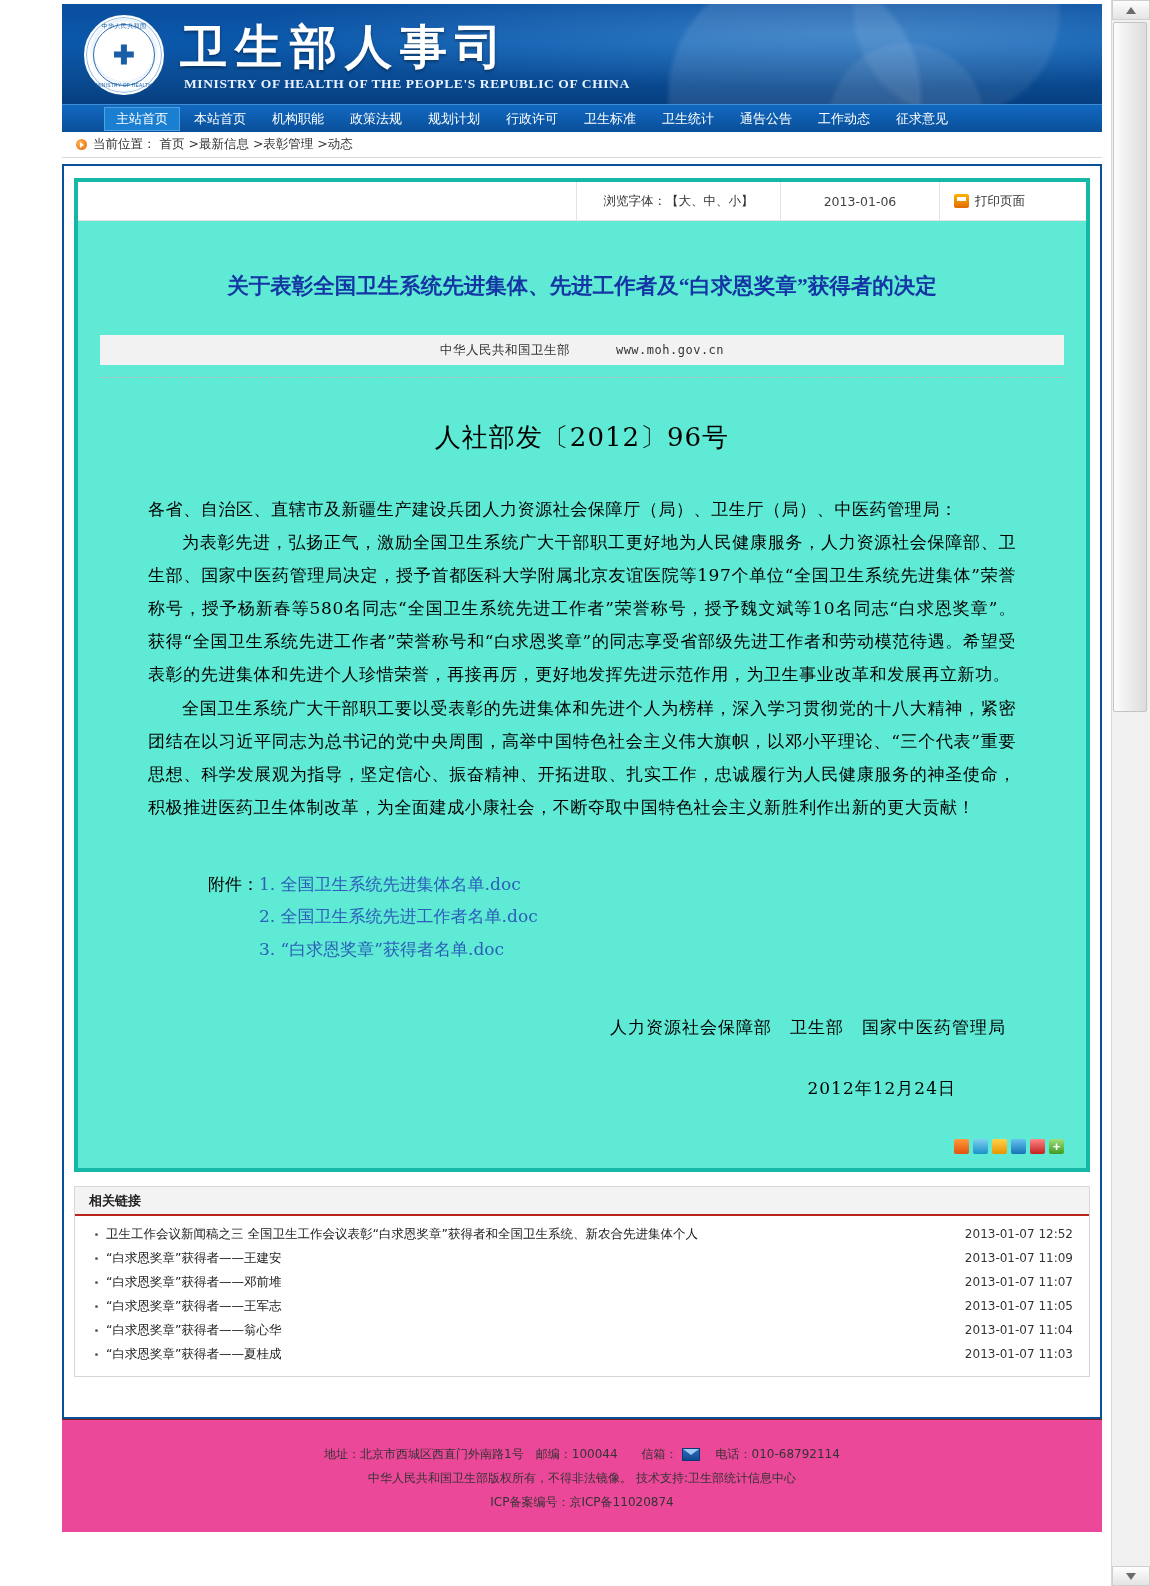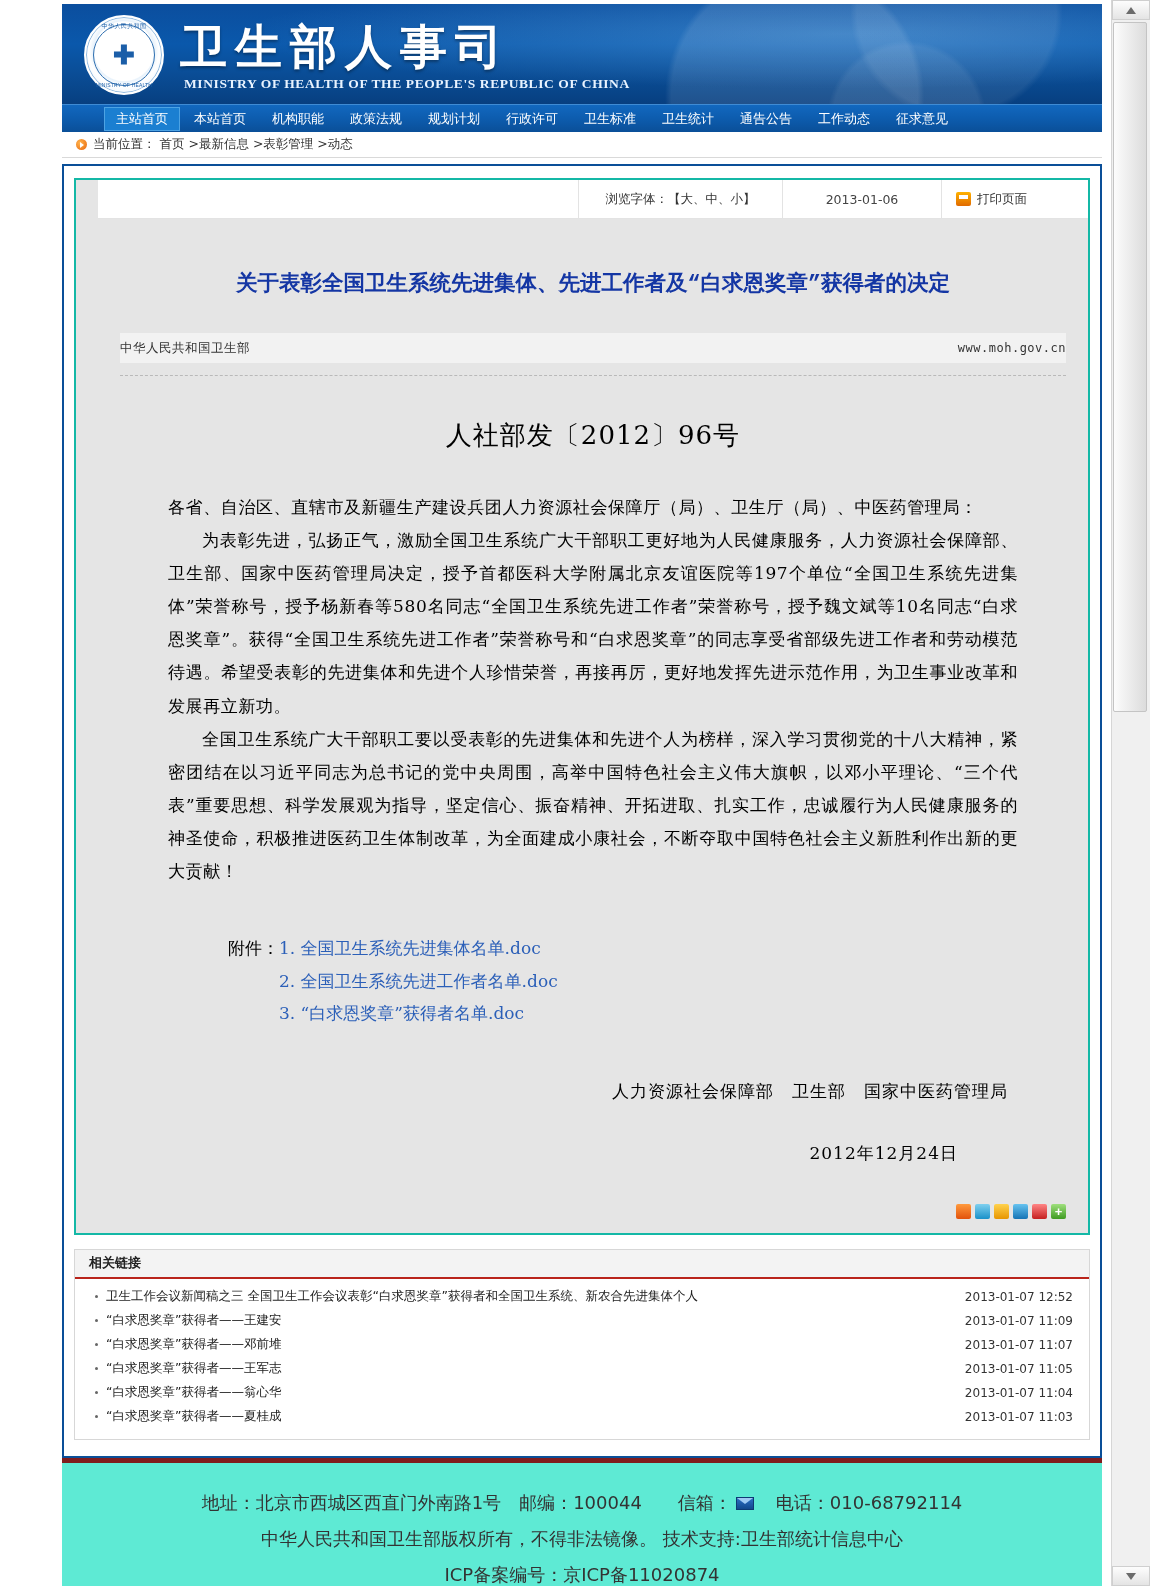--- a/index.html
+++ b/index.html
@@ -184,23 +184,22 @@
   
   .content-wrap {
     margin: 6px 10px 0 62px;
     border: 2px solid #0a4f98;
     background: #ffffff;
     padding: 12px 10px 16px 10px;
     box-sizing: border-box;
     min-height: 1255px;
   }
   .doc-card {
-    border: 2px solid #14b8a6;
-    background: #e5e5e5;
-    padding-left: 22px;
+    border: 4px solid #14b8a6;
+    background: #5eead4;
   }
   .toolbar {
     height: 38px;
     border-bottom: 1px solid #e3e3e3;
     display: flex;
     justify-content: flex-end;
     align-items: stretch;
     background: #ffffff;
   }
   .tb-cell {
@@ -225,30 +224,30 @@
     content: "";
     position: absolute; left: 3px; top: 3px;
     width: 9px; height: 4px; background: #fff;
   }
   .doc-title {
     text-align: center;
     color: #1436a4;
     font-size: 21.5px;
     font-weight: bold;
     margin: 50px 40px 34px 40px;
-    font-family: Liberation Mono, monospace;
+    font-family: Liberation Serif, serif;
     line-height: 1.4;
   }
   .source-bar {
     margin: 12px 22px;
     background: #f2f2f2;
     height: 30px;
     display: flex;
     align-items: center;
-    justify-content: space-between;
+    justify-content: center;
     font-size: 12.5px;
     color: #333;
     font-family: "Liberation Serif", serif;
     letter-spacing: 0.5px;
     gap: 12px;
   }
   .source-bar .src-url { margin-left: 34px; font-family: "DejaVu Sans Mono","Liberation Mono",monospace; font-size: 12px; }
   .dashed-sep {
     margin: 10px 22px 0 22px;
     border-top: 1px dashed #b9b9b9;
@@ -354,25 +353,25 @@
     width: 3px; height: 3px; background: #666;
     border-radius: 50%; margin: 0 8px 0 4px;
     flex: 0 0 auto;
   }
   .rel-title { flex: 1 1 auto; white-space: nowrap; overflow: hidden; text-overflow: ellipsis; }
   .rel-time { flex: 0 0 auto; color: #333; font-size: 12px; }
 
   
   .footer {
     margin: 0 10px 0 62px;
-    border-top: 5px solid #7f1d1d;
-    background: #5eead4;
+    border-top: 1px solid #7f1d1d;
+    background: #ec4899;
     padding: 22px 0 18px 0;
     text-align: center;
-    font-size: 18px;
+    font-size: 12px;
     color: #333;
     line-height: 2;
     font-family: "DejaVu Sans","Liberation Sans",sans-serif;
   }
   .footer .mailico {
     display: inline-block;
     width: 16px; height: 11px;
     background: linear-gradient(#2b6fc4,#12498d);
     border: 1px solid #0d3a73;
     vertical-align: middle;

